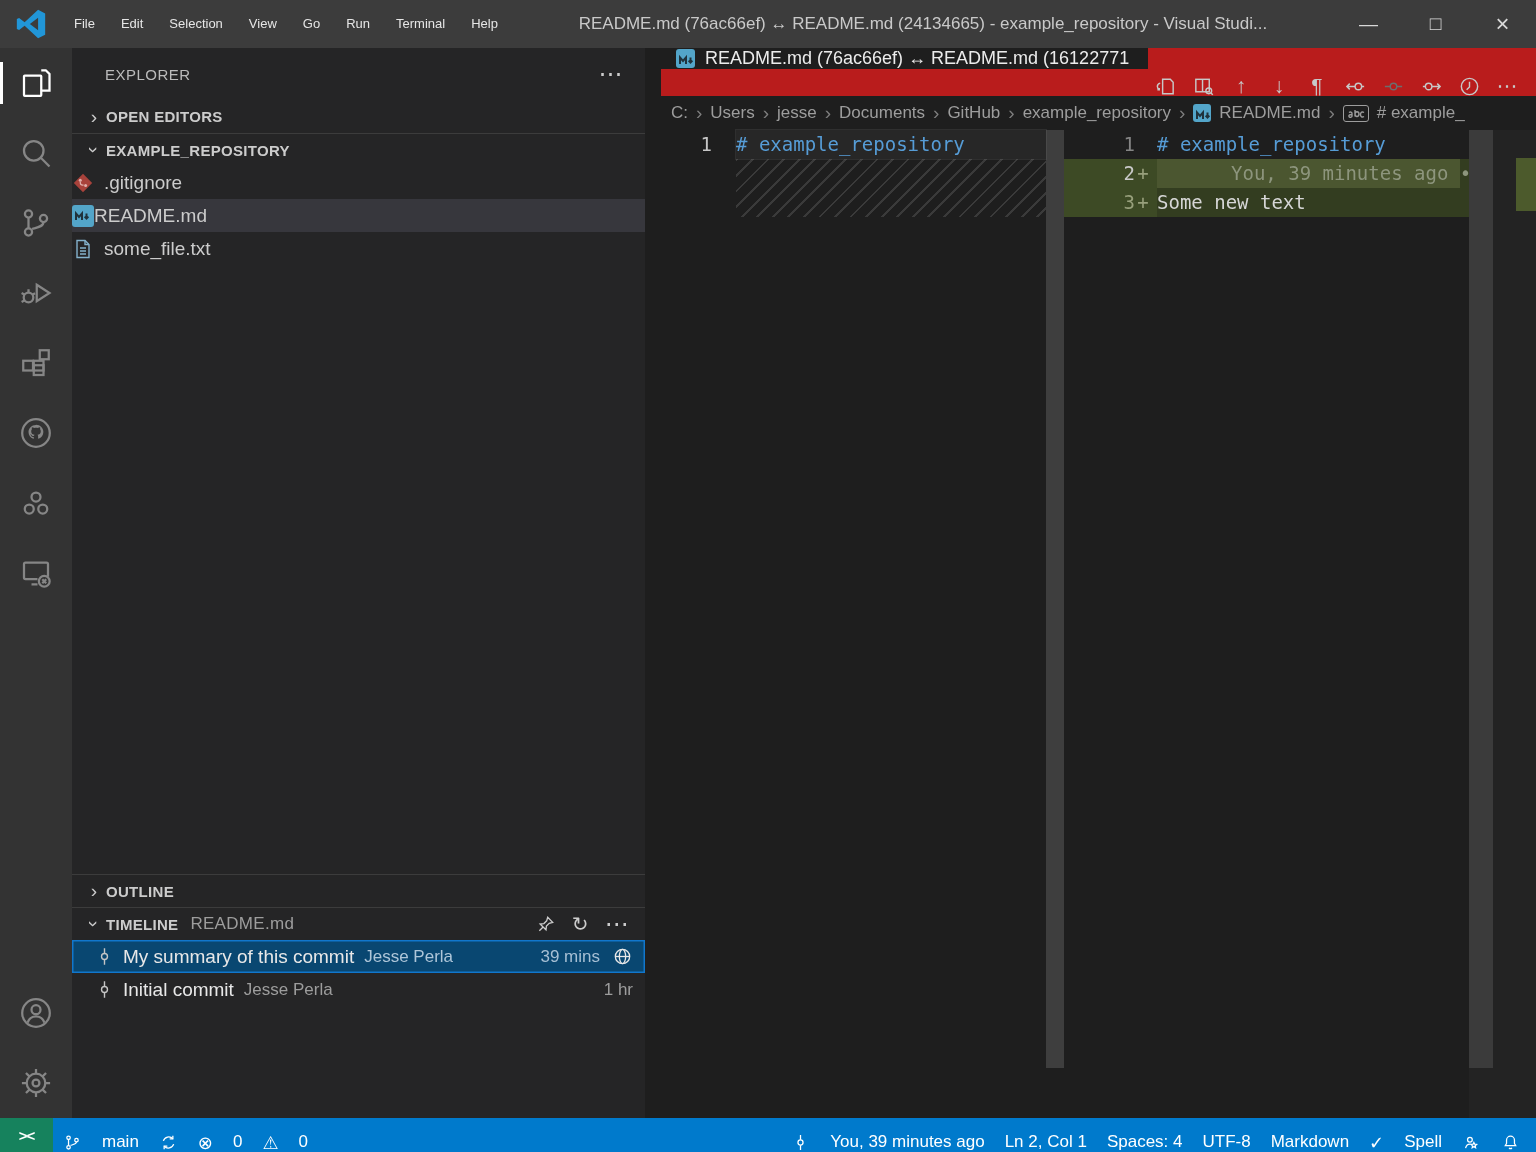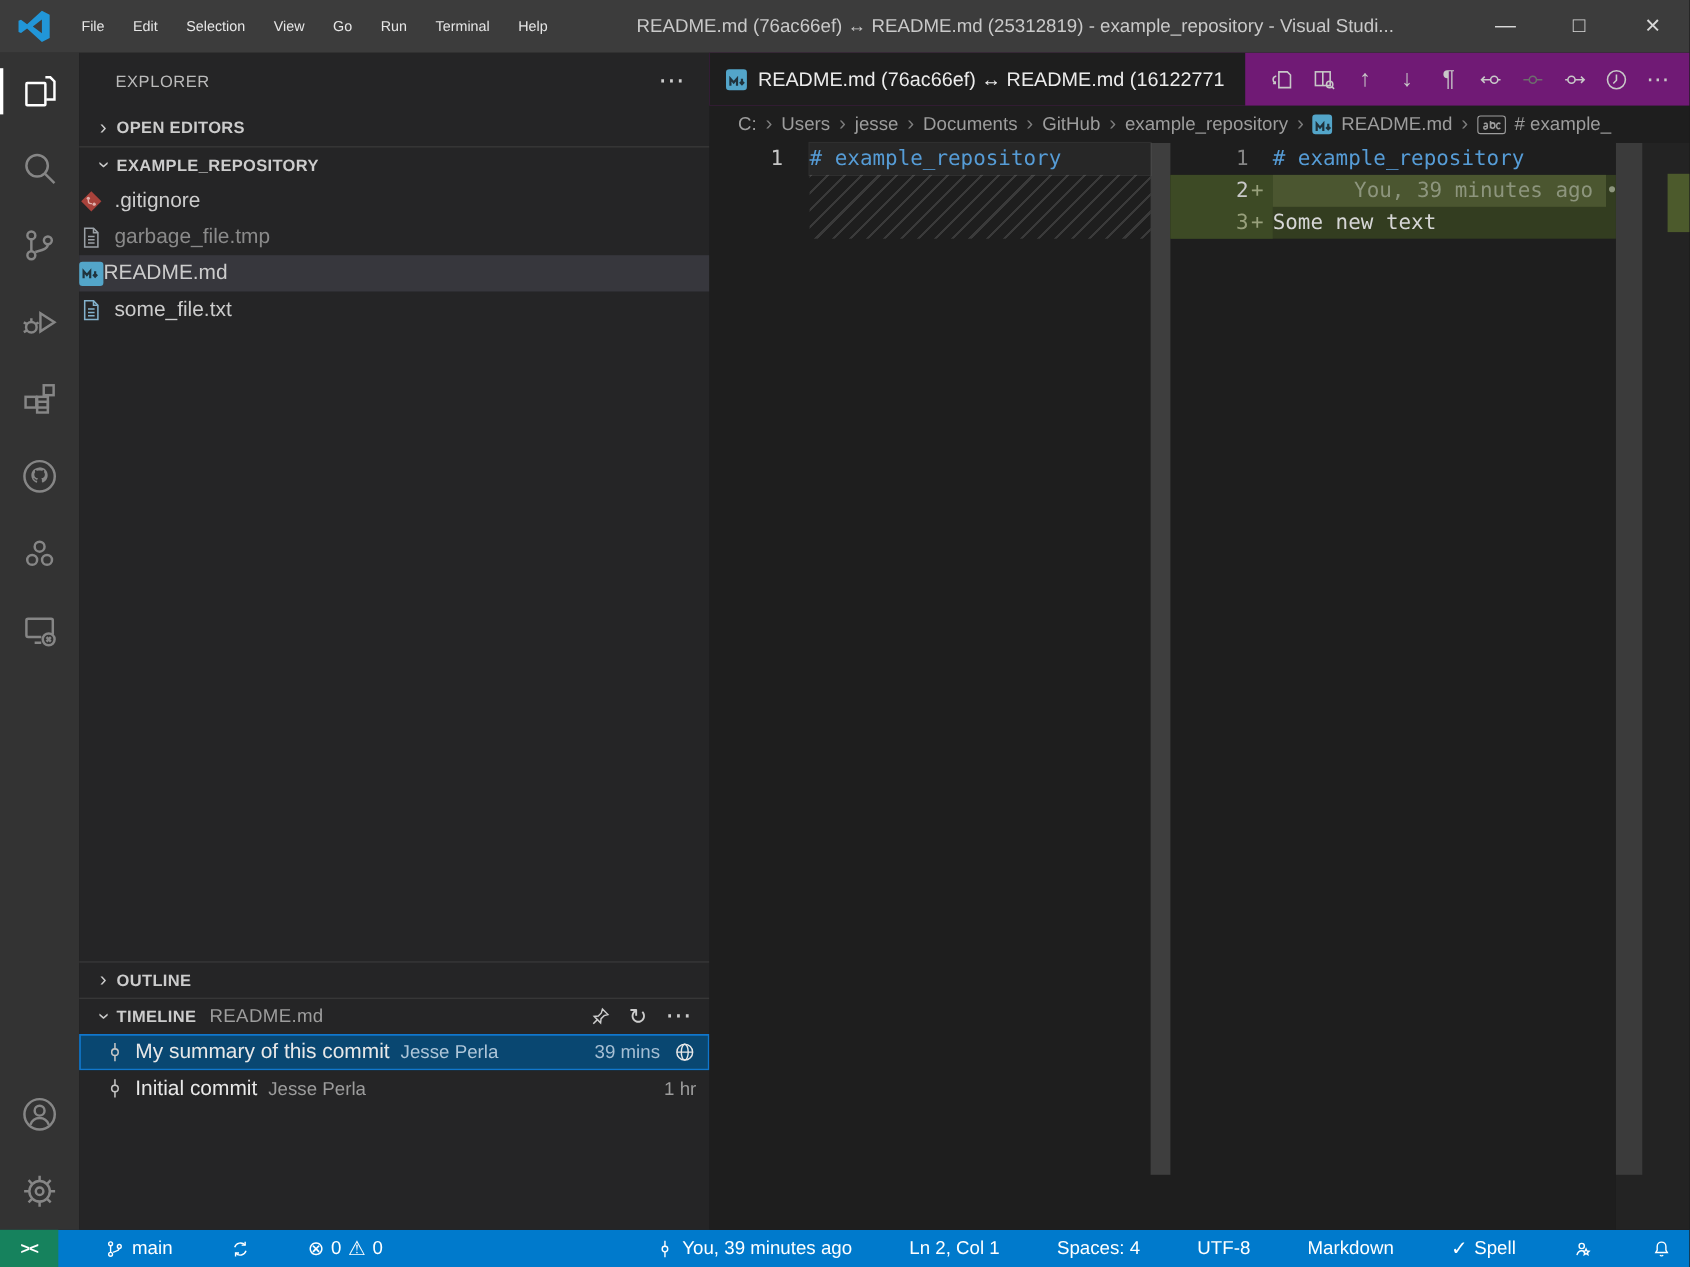--- a/index.html
+++ b/index.html
@@ -54,21 +54,21 @@
   .tl-title { color:#e8e8e8; white-space:nowrap; }
   .tl-author { color:#9d9d9d; font-size:17px; margin-left:10px; }
   .tl-row.selected .tl-author { color:#aec6d9; }
   .tl-time { margin-left:auto; font-size:17px; color:#9d9d9d; }
   .tl-row.selected .tl-time { color:#a6bfd4; }
   .tl-globe { width:21px; height:21px; stroke:#e8e8e8; fill:none; stroke-width:1.5; margin-left:12px; flex:none; }
   .tl-tail { height:112px; }
 
   
   .editor { flex:1; position:relative; background:#1e1e1e; }
-  .tabbar { position:absolute; left:0; top:0; right:0; height:48px; background:#701a75; display:flex; }
+  .tabbar { position:absolute; left:16px; top:0; right:0; height:48px; background:#b91c1c; display:flex;flex-direction:column; }
   .tab { width:487px; background:#1e1e1e; display:flex; align-items:center; padding-left:15px; gap:10px; font-size:18px; color:#ececec; white-space:nowrap; overflow:hidden; flex:none; }
   .toolbar { margin-left:auto; display:flex; align-items:center; gap:4px; padding-right:12px; }
   .tb { width:34px; height:34px; display:flex; align-items:center; justify-content:center; font-size:21px; color:#c8c8c8; }
   .tb svg { width:23px; height:23px; stroke:#c8c8c8; fill:none; stroke-width:1.5; }
   .tb.dim svg { stroke:#6d6d6d; }
 
   .mdicon { width:22px; height:22px; border-radius:3px; background:#53a5c9; flex:none; }
   .mdicon svg { width:22px; height:22px; stroke:#20333d; fill:none; stroke-width:2; }
   .mdicon.small { width:19px; height:19px; }
 
@@ -97,21 +97,21 @@
   .codeR1 { left:512px; top:0; color:#569cd6; }
   .blame { left:586px; top:29px; color:#8d957d; white-space:nowrap; }
   .codeR3 { left:512px; top:58px; color:#d6d6d6; }
   .rightcol { left:824px; top:0; right:0; bottom:0; background:#232323; }
   .sbR { left:824px; top:0; width:24px; height:938px; background:rgba(115,115,115,.30); }
   .ovGreen { left:871px; top:28px; width:20px; height:53px; background:#4c5a2c; }
 
   
   .statusbar { height:34px; background:#007acc; display:flex; align-items:center; color:#ffffff; font-size:17px; }
   .remote { width:53px; height:34px; background:#16825d; display:flex; align-items:center; justify-content:center; font-weight:700; font-size:15px; letter-spacing:-1px; flex:none; }
-  .st { display:flex; align-items:center; gap:6px; padding:0 10px; height:34px; white-space:nowrap;margin-left:32px; }
+  .st { display:flex; align-items:flex-end; gap:20px; padding:0 10px; height:34px; white-space:nowrap; }
   .st svg { width:19px; height:19px; stroke:#ffffff; fill:none; stroke-width:1.6; }
   .st .glyph { font-size:18px; line-height:1; }
   .st-right { margin-left:auto; display:flex; align-items:center; padding-right:6px; }
 </style>
 </head>
 <body>
 
 <div id="app">
 
   <div class="titlebar">
@@ -121,21 +121,21 @@
     <div class="menus">
       <span class="menu">File</span>
       <span class="menu">Edit</span>
       <span class="menu">Selection</span>
       <span class="menu">View</span>
       <span class="menu">Go</span>
       <span class="menu">Run</span>
       <span class="menu">Terminal</span>
       <span class="menu">Help</span>
     </div>
-    <div class="wtitle">README.md (76ac66ef) ↔ README.md (25312819) - example_repository - Visual Studi...</div>
+    <div class="wtitle">README.md (76ac66ef) ↔ README.md (24134665) - example_repository - Visual Studi...</div>
     <div class="wcontrols">
       <div class="wbtn">—</div>
       <div class="wbtn">□</div>
       <div class="wbtn close">×</div>
     </div>
   </div>
 
   <div class="main">
 
     <div class="activitybar">
@@ -229,28 +229,20 @@
       <div class="file-row">
         <svg class="fi" viewBox="0 0 22 22">
           <path fill="#a8423b" d="M11 1.8 20.2 11 11 20.2 1.8 11Z"></path>
           <circle cx="8.3" cy="8.3" r="1.5" fill="#dfb0ac"></circle>
             <circle cx="13.6" cy="13.6" r="1.5" fill="#dfb0ac"></circle>
           <path d="M8.3 9.8v1a2.3 2.3 0 0 0 2.3 2.3h1" stroke="#dfb0ac" stroke-width="1.2" fill="none"></path>
         </svg>
         <span class="fname">.gitignore</span>
       </div>
 
-      <div class="file-row dim">
-        <svg class="fi" viewBox="0 0 22 22" style="stroke:#9aa0a6;fill:none;stroke-width:1.4;">
-          <path d="M5 2.5h8l4 4v13H5z"></path>
-            <path d="M13 2.5v4h4"></path>
-            <path d="M8 10h6M8 13h6M8 16h6"></path>
-        </svg>
-        <span class="fname">garbage_file.tmp</span>
-      </div>
 
 
       <div class="file-row selected">
         <span class="mdicon">
           <svg viewBox="0 0 22 22">
               <path d="M4 15V8.5l3 3.5 3-3.5V15"></path>
               <path d="M14.5 8.5v5M12.6 11.6l1.9 1.9 1.9-1.9"></path>
             </svg>
         </span>
         <span class="fname">README.md</span>

